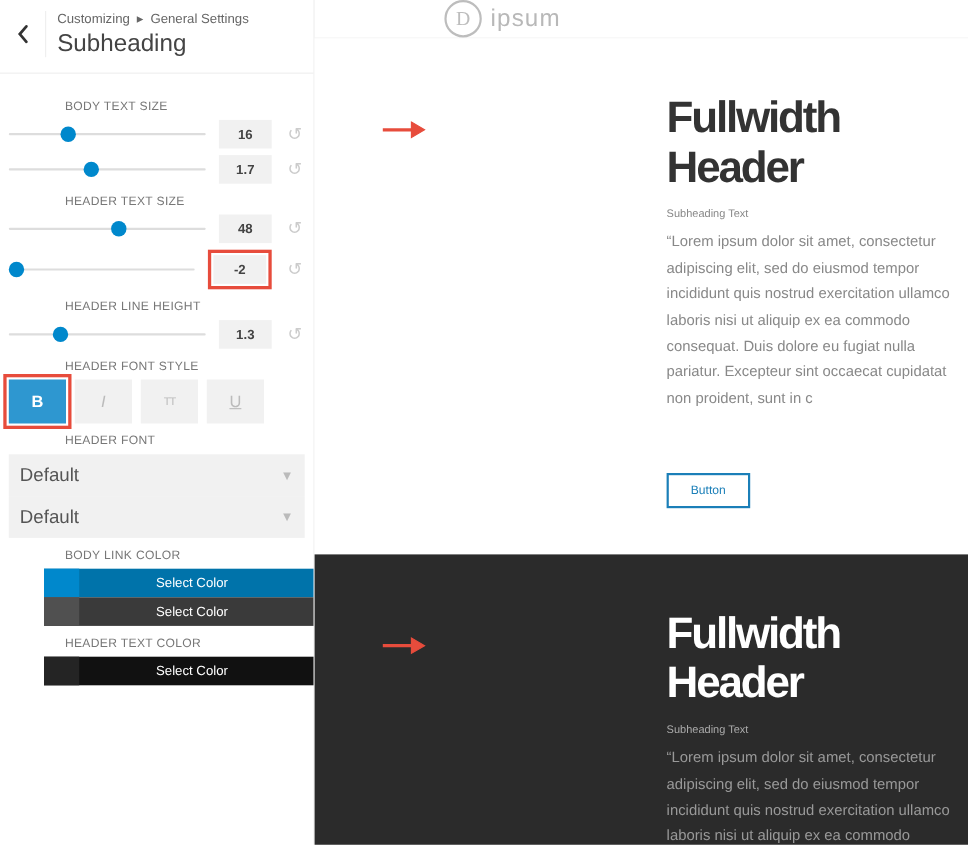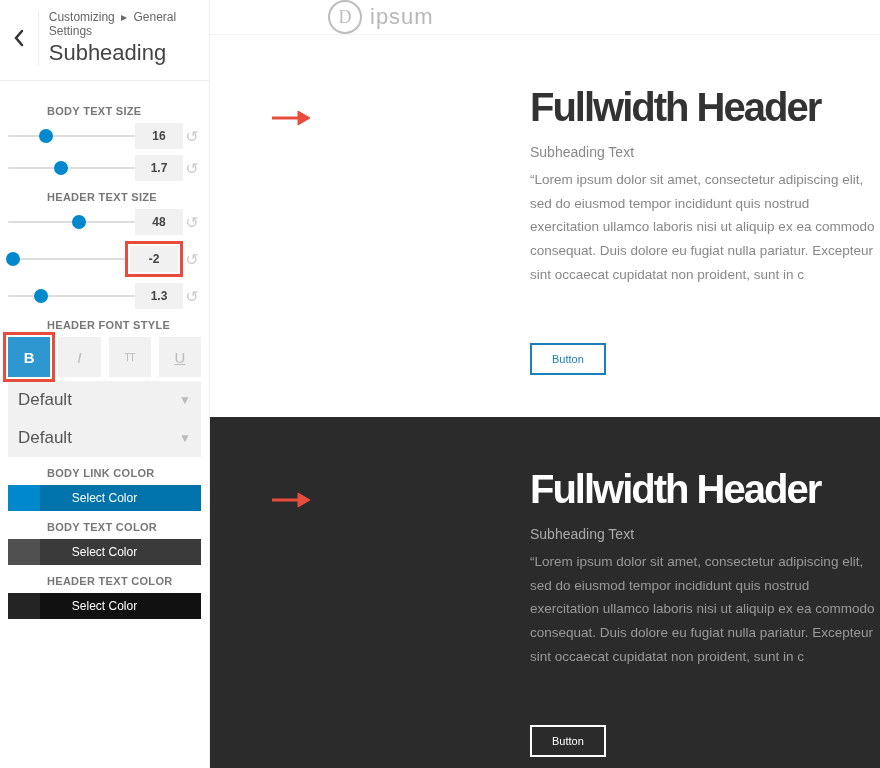--- a/index.html
+++ b/index.html
@@ -1,55 +1,55 @@
 <!DOCTYPE html>
 <html><head>
 <meta charset="utf-8">
 <style>
 * { margin: 0; padding: 0; box-sizing: border-box; font-family: -apple-system, "Helvetica Neue", Arial, sans-serif; }
 body { width: 880px; height: 768px; display: flex; background: #fff; overflow: hidden; }
-.panel { width: 210px; border-right: 1px solid #eee; display: flex; flex-direction: column; }
+.panel { width: 286px; border-right: 1px solid #eee; display: flex; flex-direction: column; }
 .panel-header { display: flex; align-items: center; border-bottom: 1px solid #eee; padding: 10px 0 14px 0; }
 .back-btn { width: 42px; display: flex; align-items: center; justify-content: center; border-right: 1px solid #eee; align-self: stretch; cursor: pointer; color: #333; }
 .bc { padding-left: 10px; }
 .breadcrumb { font-size: 12px; color: #666; }
 .breadcrumb .sep { margin: 0 3px; }
 .page-title { font-size: 22px; color: #444; font-weight: 400; margin-top: 2px; }
 .panel-body { padding: 14px 8px 8px 8px; overflow: hidden; }
-.ctrl-label { font-size: 11px; letter-spacing: .3px; color: #777; text-transform: uppercase; font-weight: 700; margin: 10px 0 6px 3px; padding-left: 36px; }
-.slider-row { display: flex; align-items: center; gap: 0; margin-bottom: 6px; }
+.ctrl-label { font-size: 11px; letter-spacing: .3px; color: #777; text-transform: uppercase; font-weight: 400; margin: 10px 0 6px 15px; padding-left: 36px; }
+.slider-row { display: flex; align-items: center; gap: 12px; margin-bottom: 6px; }
 .slider { position: relative; flex: 1; height: 16px; }
 .track { position: absolute; top: 50%; left: 0; right: 0; height: 2px; background: #ddd; transform: translateY(-50%); border-radius: 2px; }
 .thumb { position: absolute; top: 50%; width: 14px; height: 14px; border-radius: 50%; background: #0088cc; transform: translate(-50%, -50%); }
 .valbox { width: 48px; height: 26px; background: #f1f1f1; border: none; text-align: center; font-size: 12px; font-weight: 600; color: #444; }
 .reset-icon { width: 18px; height: 18px; color: #ccc; display:flex; align-items:center; justify-content:center; }
 .highlight-box { border: 3px solid #e74c3c; padding: 2px; }
 .font-style-row { display: flex; gap: 8px; margin-bottom: 4px; }
 .fs-btn { width: 52px; height: 40px; background: #f1f1f1; color: #bbb; display: flex; align-items: center; justify-content: center; font-size: 15px; cursor: pointer; font-family: Georgia, serif; }
 .fs-btn.active { background: #2e97d0; color: #fff; font-weight: bold; }
 .fs-btn.bold-wrap { outline: 3px solid #e74c3c; outline-offset: 2px; }
 .fs-tt { font-family: Arial, sans-serif; letter-spacing: -1px; font-size: 10px; }
 .select { width: 100%; height: 38px; background: #f1f1f1; padding: 5px 10px; font-size: 17px; color: #555; display: flex; align-items: center; justify-content: space-between; cursor: pointer; }
 .chev { color: #bbb; font-size: 12px; }
-.colorbtn { width: 100%; height: 26px; color: #fff; font-size: 12px; display: flex; align-items: center; justify-content: center; cursor: pointer; position: relative; }
+.colorbtn { width: 100%; height: 26px; color: #fff; font-size: 12px; display: flex; align-items: center; justify-content: center; cursor: pointer; position: relative; margin-left: 32px; }
 .colorbtn .swatch { position: absolute; left: 0; top: 0; bottom: 0; width: 32px; }
 .colorbtn.link { background: #0073aa; } .colorbtn.link .swatch { background: #0088cc; }
 .colorbtn.body { background: #3a3a3a; } .colorbtn.body .swatch { background: #505050; }
 .colorbtn.header { background: #111; } .colorbtn.header .swatch { background: #242424; }
 .preview { flex: 1; display: flex; flex-direction: column; font-family: "Open Sans", Arial, sans-serif; }
 .top-bar { height: 70px; display: flex; align-items: center; padding-left: 118px; border-bottom: 1px solid #f3f3f3; gap: 8px; }
 .logo-circle { width: 34px; height: 34px; border: 2px solid #bdbdbd; border-radius: 50%; display: flex; align-items: center; justify-content: center; color: #bdbdbd; font-size: 18px; font-family: Georgia, serif; }
 .logo-text { color: #b8b8b8; font-size: 22px; font-weight: 300; letter-spacing: 1px; }
 .section { padding: 50px 0 42px 320px; position: relative; flex: 1; }
 .section.light { background: #fff; color: #333; }
 .section.dark { background: #2b2b2b; color: #fff; }
 .arrow { position: absolute; left: 60px; top: 74px; }
 .arrow svg { stroke: #e74c3c; fill: #e74c3c; }
 .fh { font-size: 40px; font-weight: 700; letter-spacing: -2px; margin-bottom: 14px; }
-.sub { font-size: 14px; color: #888; margin-bottom: 8px; }
+.sub { font-size: 10px; color: #888; margin-bottom: 8px; }
 .section.dark .sub { color: #aaa; }
 .para { font-size: 13.5px; color: #888; line-height: 1.75; margin-bottom: 22px; }
 .section.dark .para { color: #999; }
 .pv-btn { display: inline-block; border: 2px solid; padding: 8px 20px; font-size: 11px; cursor: pointer; background: transparent; margin-top: 35px; }
 .section.light .pv-btn { border-color: #1b7fb8; color: #1b7fb8; }
 .section.dark .pv-btn { border-color: #fff; color: #fff; }
 </style>
 </head>
 <body>
 
@@ -105,20 +105,21 @@
       <div class="slider">
           <div class="track"></div>
           <div class="thumb" style="left:4%"></div>
         </div>
       <span class="highlight-box">
         <input class="valbox" value="-2" style="">
       </span>
       <span class="reset-icon">↺</span>
     </div>
 
+    <div class="ctrl-label">HEADER LINE HEIGHT</div>
     <div class="slider-row">
       <div class="slider">
           <div class="track"></div>
           <div class="thumb" style="left:26%"></div>
         </div>
       <input class="valbox" value="1.3" style="">
       <span class="reset-icon">↺</span>
     </div>
 
     <div class="ctrl-label">HEADER FONT STYLE</div>
@@ -130,37 +131,37 @@
           <span>I</span>
         </div>
       <div class="fs-btn fs-tt">
           <span>TT</span>
         </div>
       <div class="fs-btn" style="text-decoration:underline">
           <span>U</span>
         </div>
     </div>
 
+    <div class="ctrl-label">HEADER FONT</div>
     <div class="select">
       <span>Default</span>
       <span class="chev">▼</span>
     </div>
 
     <div class="select">
       <span>Default</span>
       <span class="chev">▼</span>
     </div>
 
     <div class="ctrl-label">BODY LINK COLOR</div>
     <div class="colorbtn link">
         <div class="swatch"></div>
         <span>Select Color</span>
       </div>
 
-    <div class="ctrl-label">BODY TEXT COLOR</div>
     <div class="colorbtn body">
         <div class="swatch"></div>
         <span>Select Color</span>
       </div>
 
     <div class="ctrl-label">HEADER TEXT COLOR</div>
     <div class="colorbtn header">
         <div class="swatch"></div>
         <span>Select Color</span>
       </div>

